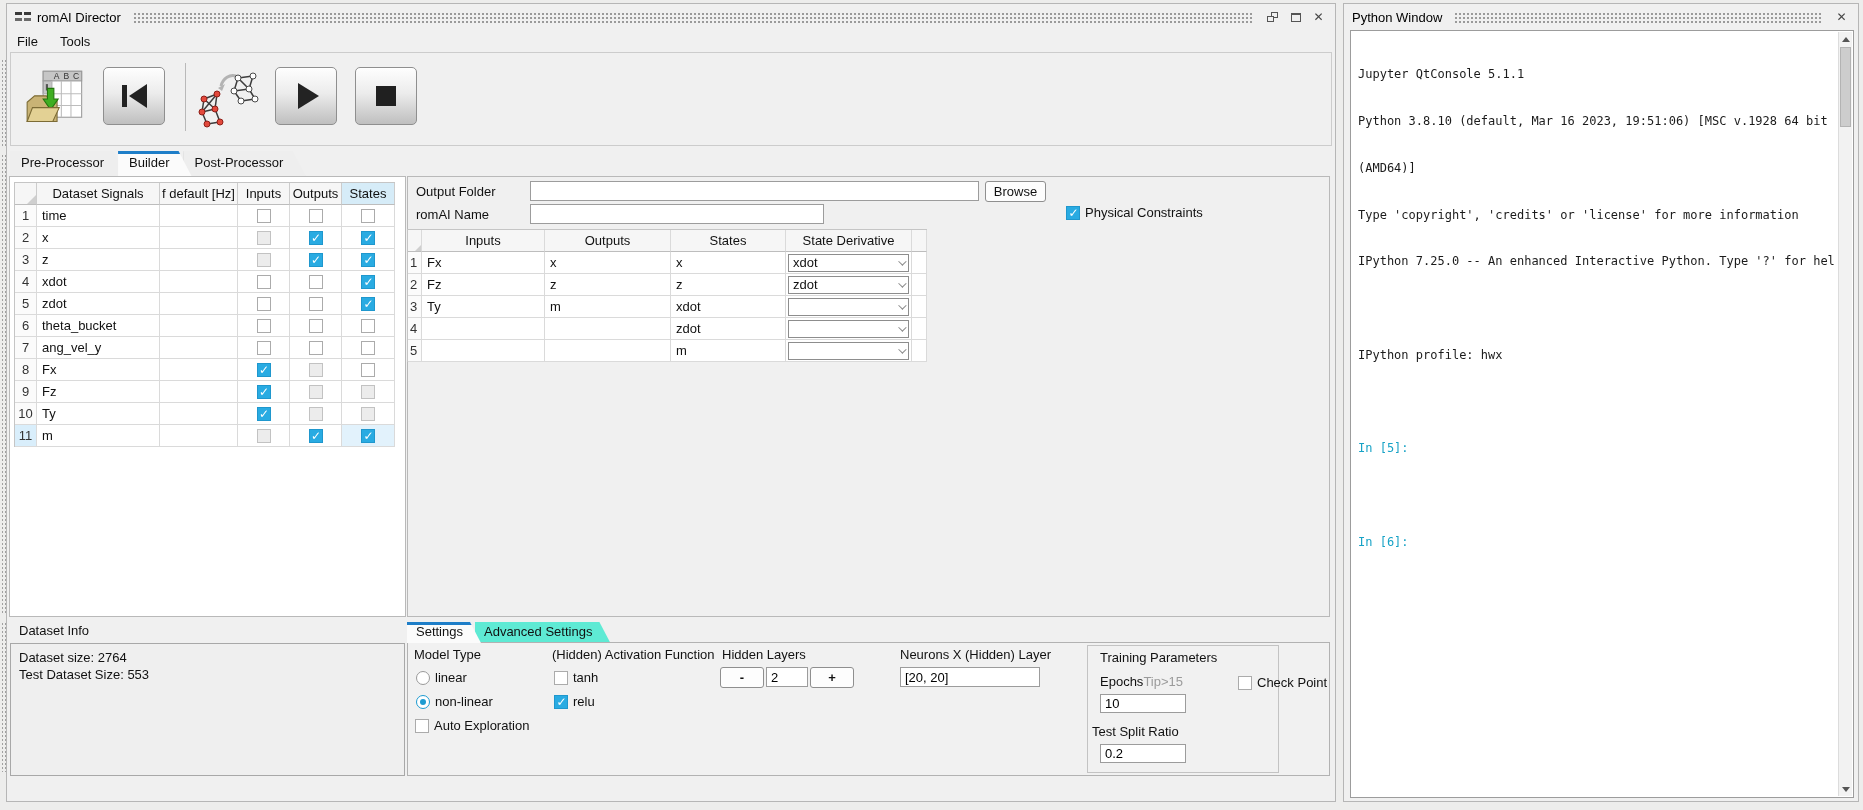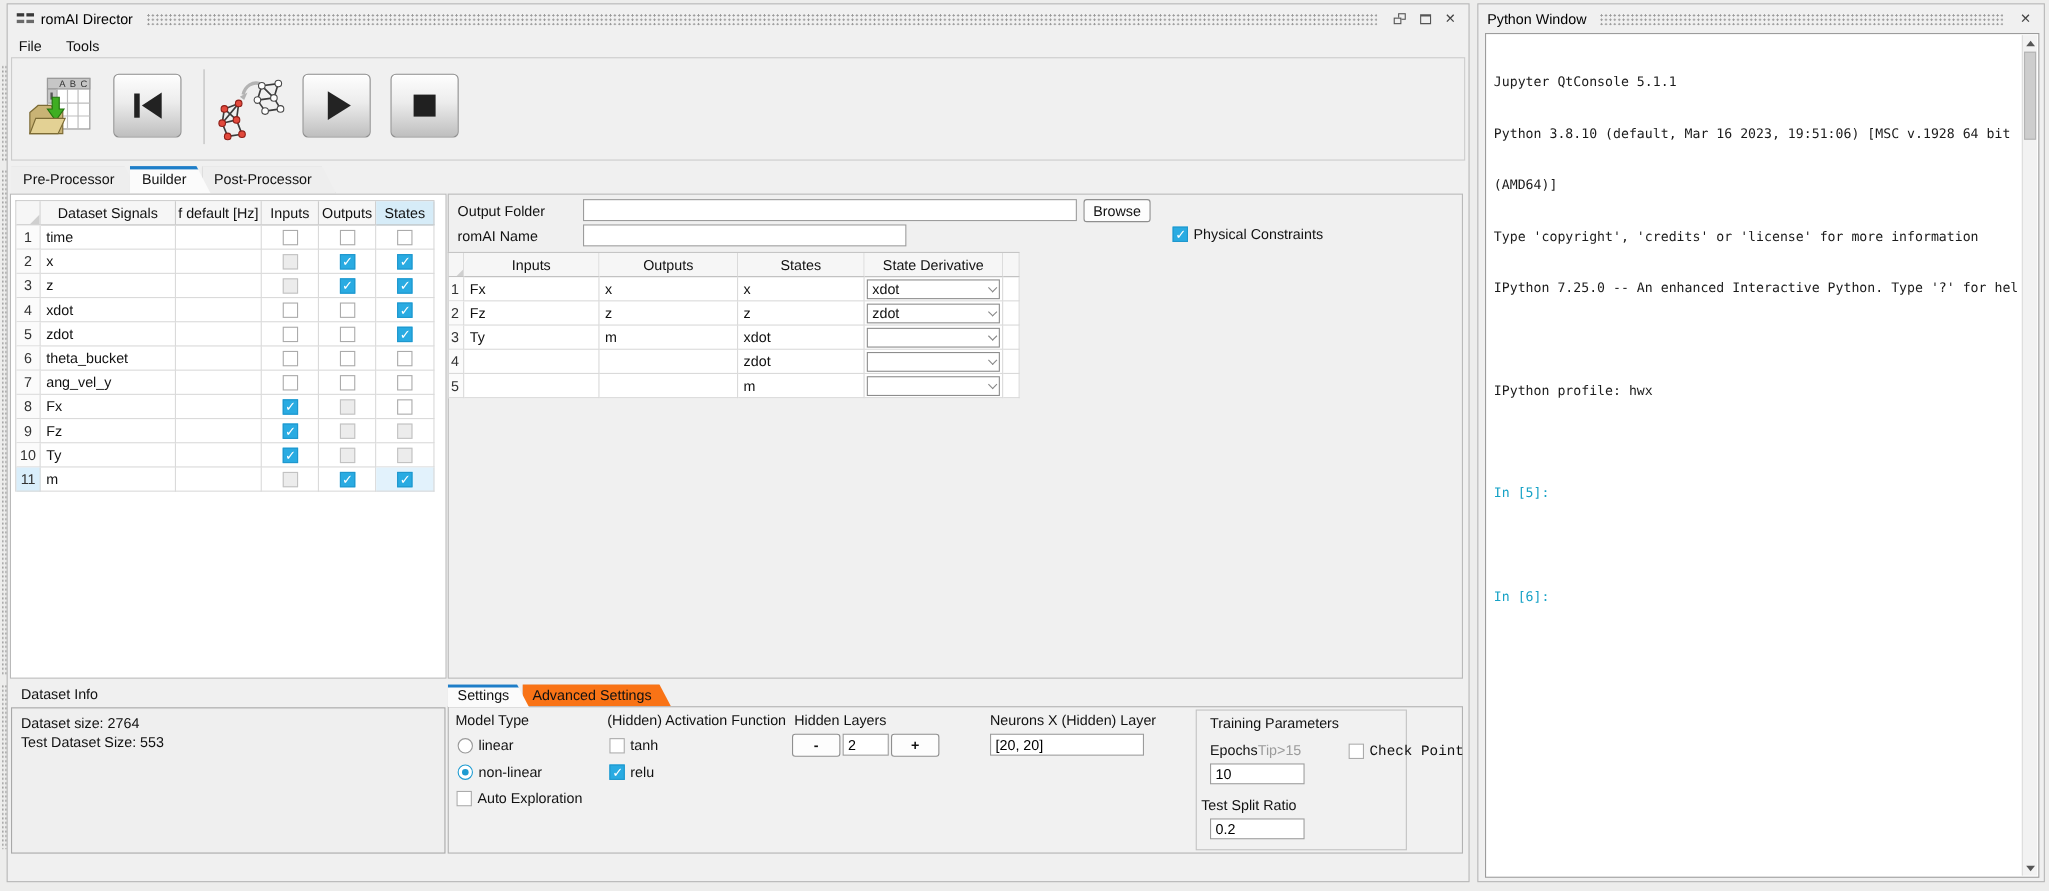--- a/index.html
+++ b/index.html
@@ -94,21 +94,21 @@
            display:flex; align-items:center; justify-content:space-between; padding:0 4px; }
   .combo .chev { width:6px; height:6px; border-right:1.4px solid #888; border-bottom:1.4px solid #888;
                  transform:rotate(45deg) translateY(-2px); flex:none; }
 
   
   .dsinfo-bar { position:absolute; left:2px; top:616px; width:397px; height:22px; padding:3px 10px; }
   .dsinfo-box { position:absolute; left:3px; top:639px; width:395px; height:133px; border:1px solid #a8a8a8; background:#efefef; padding:5px 8px; line-height:17px; }
   .settabs { position:absolute; left:400px; top:617px; display:flex; align-items:flex-end; height:22px; }
   .stab { position:relative; height:21px; line-height:20px; padding:0 18px 0 9px;
           clip-path:polygon(0 0, calc(100% - 11px) 0, 100% 100%, 0 100%);
-          background:#f97316; filter:drop-shadow(0 0 1px #9d9d9d); margin-right:-6px; cursor:default; }
+          background:#5eead4; filter:drop-shadow(0 0 1px #9d9d9d); margin-right:-6px; cursor:default; }
   .stab.active { background:#fbfbfb; z-index:2; }
   .stab.active::before { content:''; position:absolute; left:0; right:8px; top:0; height:3px; background:#1e7ec8; }
   .setpanel { position:absolute; left:400px; top:638px; width:923px; height:134px; background:#f1f1f1; border:1px solid #b2b2b2; }
   .group-title { position:absolute; white-space:nowrap; }
   .tip { color:#9b9b9b; }
   .tp-box { position:absolute; left:679px; top:2px; width:192px; height:128px; border:1px solid #c3c3c3; }
 
   .statusbar { position:absolute; left:2px; top:774px; width:1322px; height:22px; }
   .statusbar .slabel { position:absolute; left:8px; top:3px; color:#6f6f6f; }
   .sfield { position:absolute; top:0; height:20px; border:1px solid #ababab; background:#f8f8f8; color:#555;
@@ -513,21 +513,21 @@
       <div class="btn" style="left:312px; top:24px; width:44px; font-weight:bold;">-</div>
       <input class="tinput" style="left: 358px; top: 24px; width: 42px;" value="2">
       <div class="btn" style="left:402px; top:24px; width:44px; font-weight:bold;">+</div>
 
       <span class="group-title" style="left:492px; top:4px;">Neurons X (Hidden) Layer</span>
       <input class="tinput" style="left: 492px; top: 24px; width: 140px;" value="[20, 20]">
 
       <div class="tp-box">
         <span class="group-title" style="left:12px; top:4px;">Training Parameters</span>
         <span class="group-title" style="left:12px; top:28px;"><span>Epochs</span><span class="tip">Tip&gt;15</span></span>
-        <div class="cbrow" style="left:138px; top:29px;font-family:Liberation Mono, monospace;">
+        <div class="cbrow" style="left:150px; top:29px;">
           <span class="cb unchecked"></span>
           <span>Check Point</span>
         </div>
         <input class="tinput" style="left: 12px; top: 48px; width: 86px; height: 19px;" value="10">
         <span class="group-title" style="left:4px; top:78px;">Test Split Ratio</span>
         <input class="tinput" style="left: 12px; top: 98px; width: 86px; height: 19px;" value="0.2">
       </div>
     </div>
 
 

